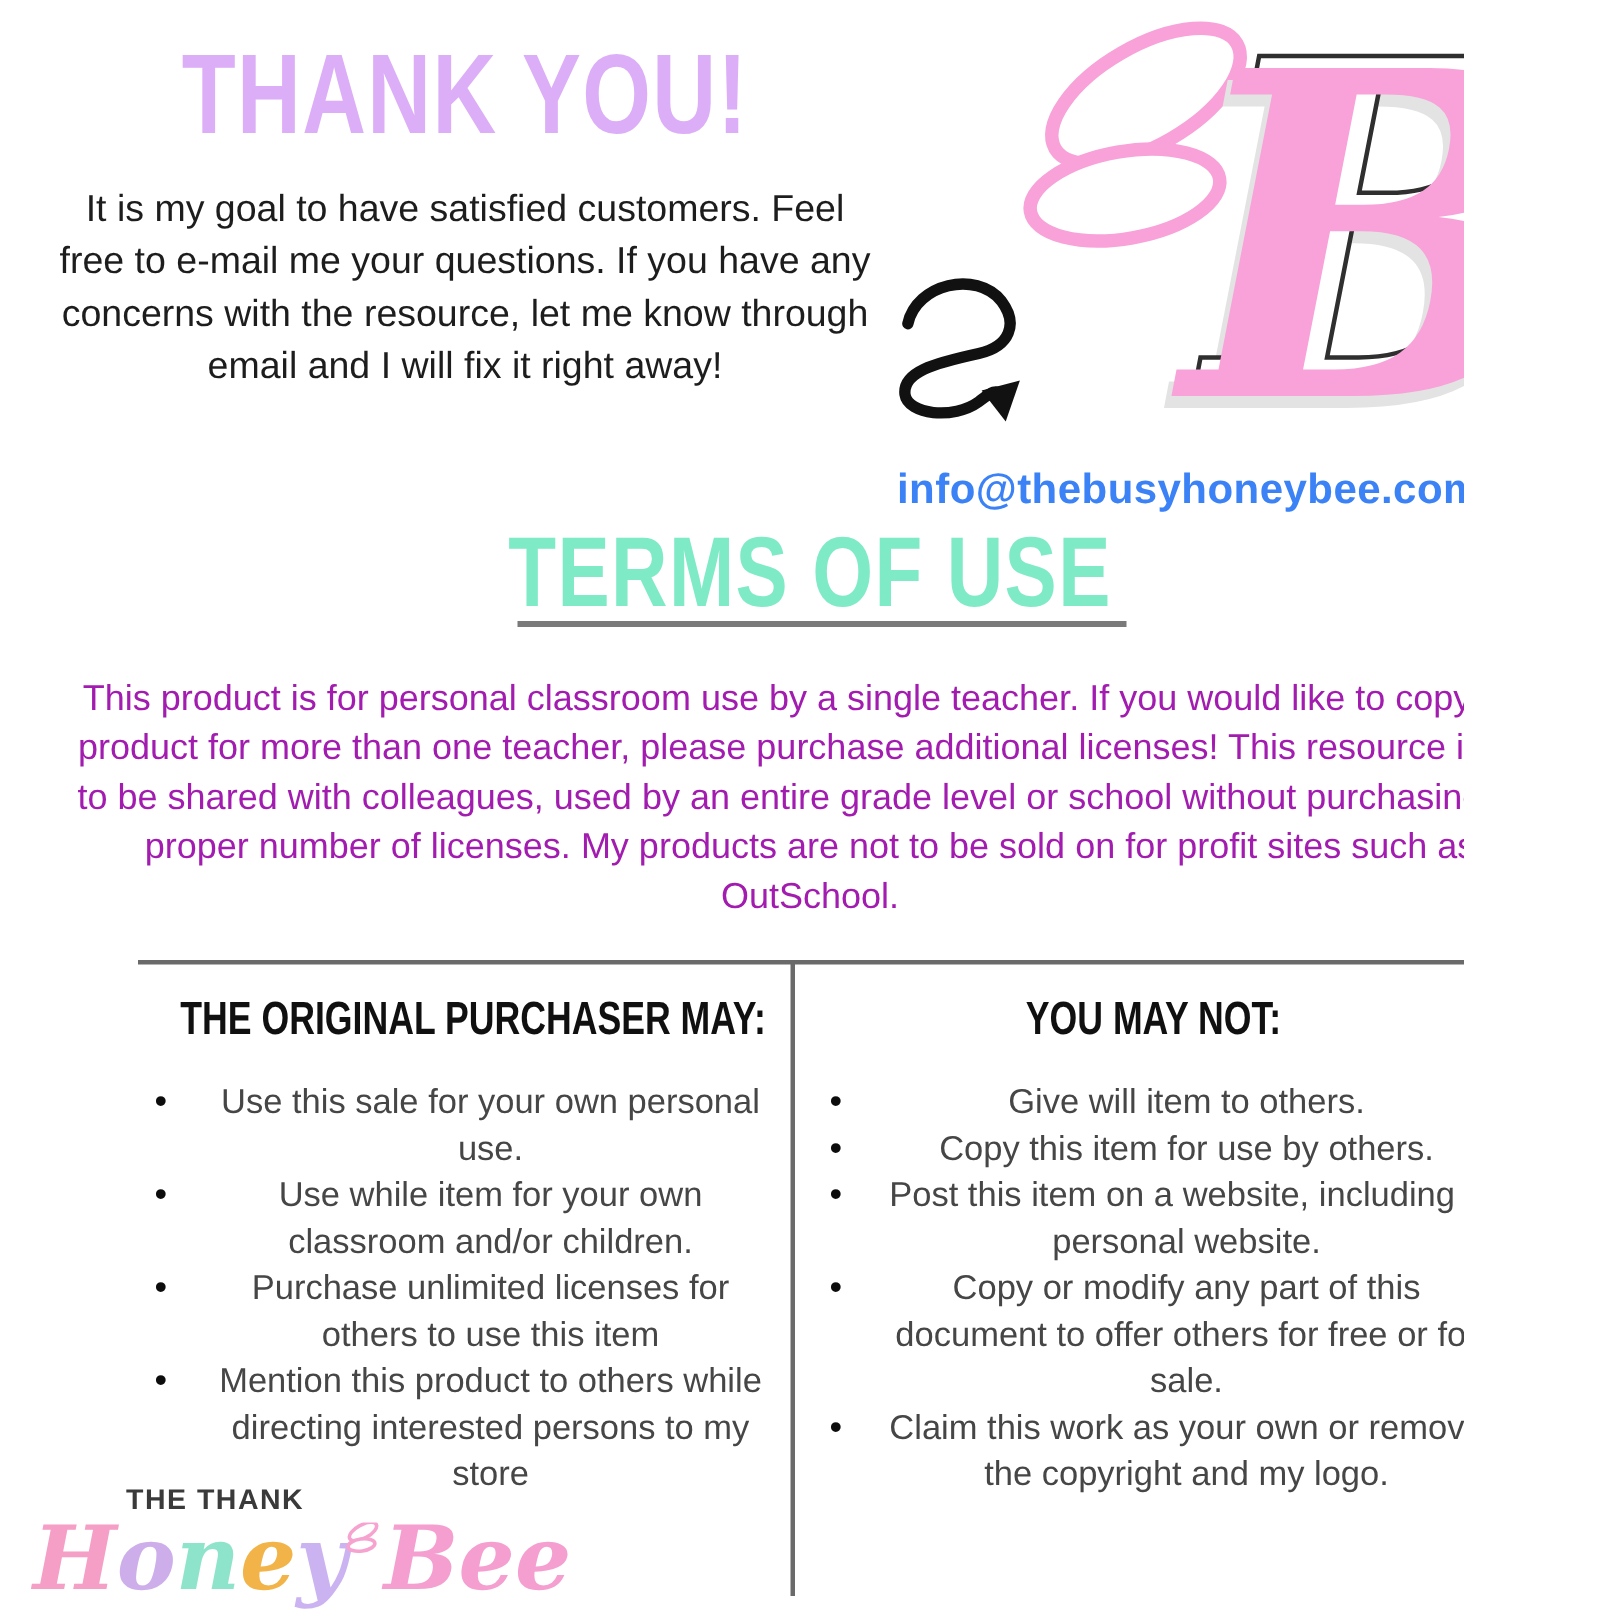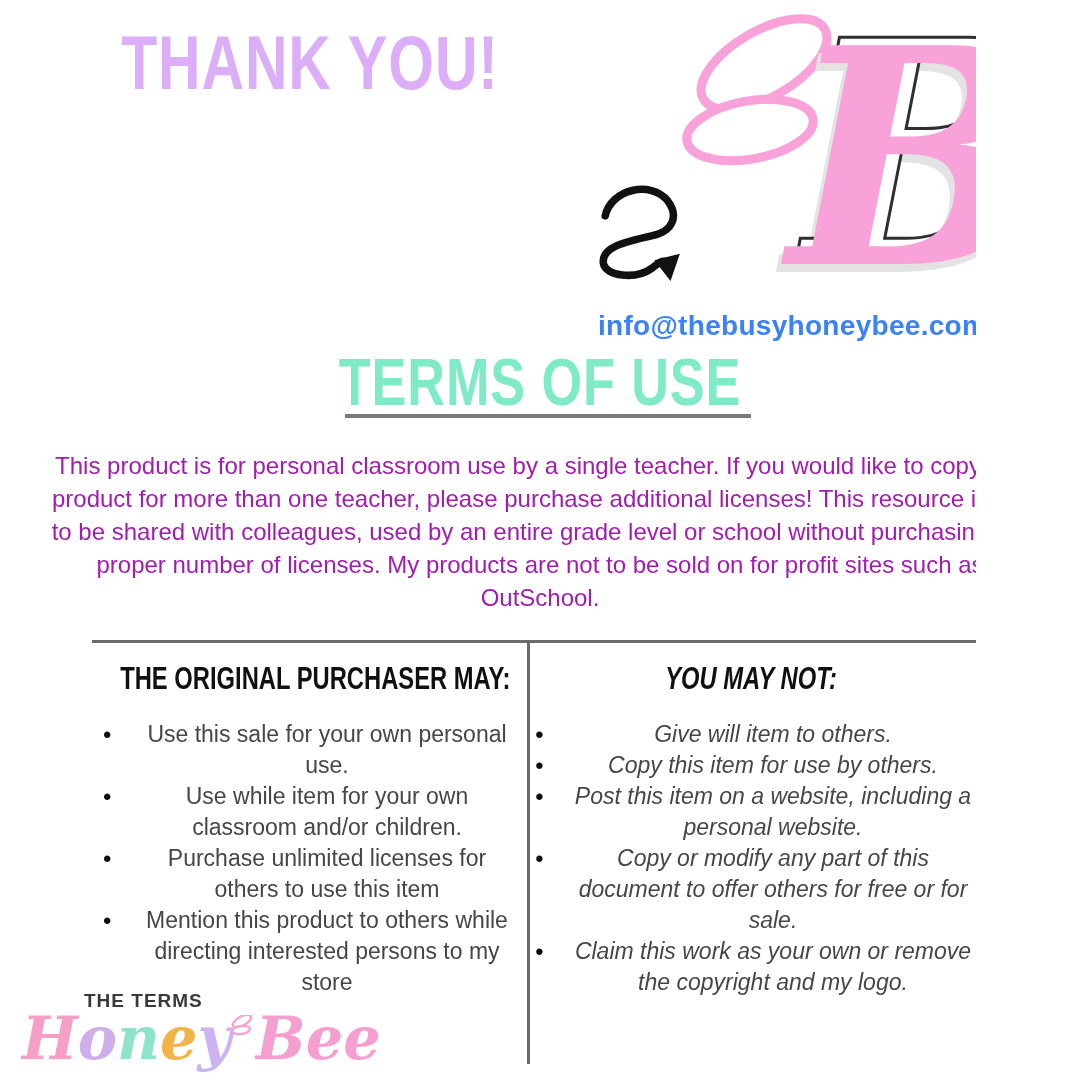--- a/index.html
+++ b/index.html
@@ -42,21 +42,21 @@
     text-align:center; font-size:24px; line-height:33px; color:#a21caf;
   }
 
   
   .hline { position:absolute; left:92px; top:640px; width:902px; height:3px; background:#6a6a6a; }
   .vline { position:absolute; left:527px; top:640px; width:3px; height:424px; background:#6a6a6a; }
 
   
   .col { position:absolute; top:664px; }
   .col-left  { left:95px;  width:420px; }
-  .col-right { left:527px; width:448px;font-style:italic; }
+  .col-right { left:545px; width:448px; }
   .col h3 {
     margin:0 0 24px 0; text-align:center; font-size:27px; font-weight:bold;
     color:#101010; transform:scale(0.88,1.15); transform-origin:center; white-space:nowrap;
   }
   .bitem { display:flex; font-size:23px; line-height:31px; color:#464646; }
   .dot { flex:none; width:36px; padding-left:8px; font-size:24px; color:#0c0c0c; }
   .btext { flex:1; text-align:center; }
 
   
   .brand { position:absolute; left:22px; top:990px; width:240px; }
@@ -75,20 +75,21 @@
   .lB2 { color:#f59fd0; }
   .lB3 { color:#f59fd0; }
 </style>
 </head>
 <body>
 
 <div class="page">
 
   <section class="thanks">
     <h1>THANK YOU!</h1>
+    <p>It is my goal to have satisfied customers. Feel free to e-mail me your questions. If you have any concerns with the resource, let me know through email and I will fix it right away!</p>
   </section>
 
   <svg class="arrow" viewBox="0 0 110 110">
     <path d="M 14 40 C 20 12, 62 2, 80 24 C 92 40, 86 56, 64 61 C 32 68, 10 74, 12 90
              C 14 104, 46 108, 64 95 C 72 89, 76 85, 81 91" fill="none" stroke="#111" stroke-width="8" stroke-linecap="round"></path>
     <path d="M 66 87 L 93 80 L 83 109 Z" fill="#111"></path>
   </svg>
 
   <div class="blogo">
     <svg viewBox="0 0 335 300" width="335" height="300">
@@ -148,21 +149,21 @@
       <span class="dot">•</span>
       <span class="btext">Copy or modify any part of this document to offer others for free or for sale.</span>
     </div>
     <div class="bitem">
       <span class="dot">•</span>
       <span class="btext">Claim this work as your own or remove the copyright and my logo.</span>
     </div>
   </section>
 
   <div class="brand">
-    <div class="brand-top">THE TERMS</div>
+    <div class="brand-top">THE THANK</div>
     <div class="brand-script">
       <span class="lH">H</span><span class="lo">o</span><span class="ln">n</span><span class="le">e</span><span class="ly">y</span><svg class="wings-sm" width="30" height="22" viewBox="0 0 30 22">
           <ellipse cx="12" cy="6" rx="10" ry="4.5" transform="rotate(-28 12 6)" fill="#fff" stroke="#f6a3d0" stroke-width="2.4"></ellipse>
           <ellipse cx="11" cy="15" rx="9" ry="4" transform="rotate(-8 11 15)" fill="#fff" stroke="#f6a3d0" stroke-width="2.4"></ellipse>
         </svg><span class="lB1">B</span><span class="lB2">e</span><span class="lB3">e</span>
     </div>
   </div>
 
 </div>
 

